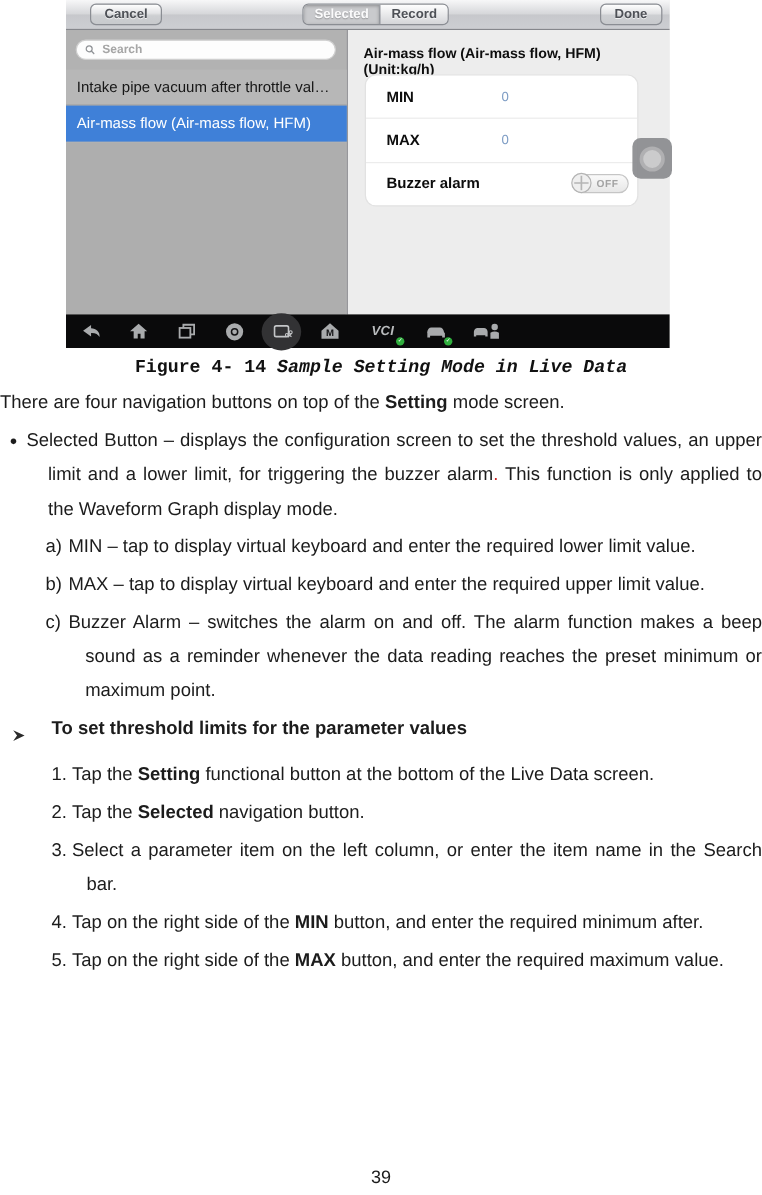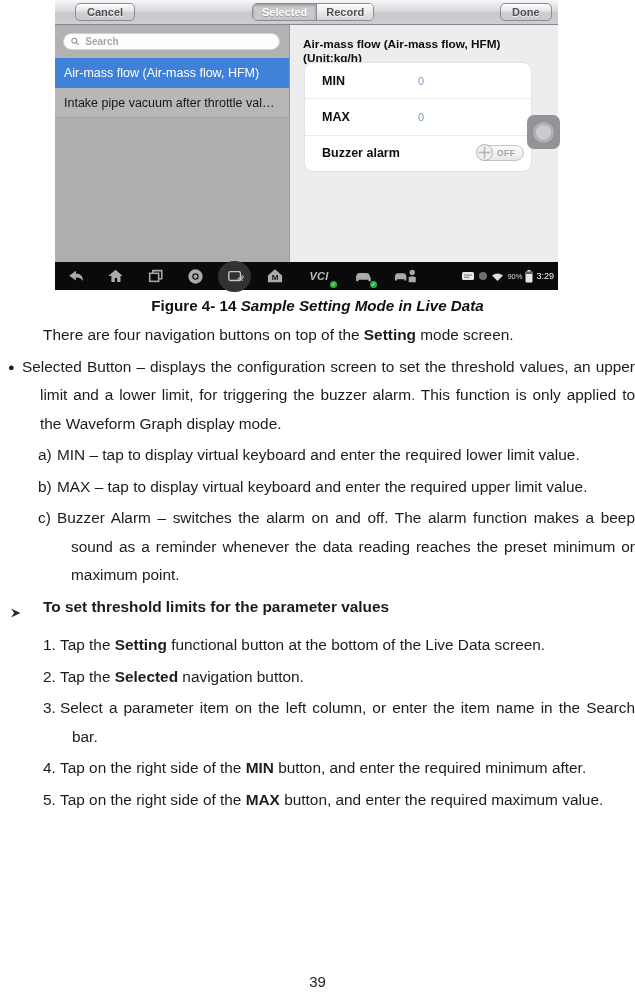--- a/index.html
+++ b/index.html
@@ -77,24 +77,24 @@
   .nav-left{display:flex;align-items:center;gap:20px;padding-left:10px;}
   .nav-ico{width:20px;height:19px;display:flex;align-items:center;justify-content:center;position:relative;}
   .hl-circle{position:absolute;left:-7px;top:-6px;width:33px;height:31px;border-radius:50%;background:#323234;}
   .vci-txt{font-size:11px;font-weight:900;font-style:italic;color:#b9bbbd;letter-spacing:.2px;position:relative;}
   .gdot{position:absolute;right:-4px;bottom:-2px;width:7px;height:7px;border-radius:50%;background:#2fae3d;
         display:flex;align-items:center;justify-content:center;color:#fff;font-size:5px;font-weight:bold;}
   .nav-right{position:absolute;right:4px;top:0;height:100%;display:flex;align-items:center;gap:3px;}
   .st-txt{font-size:7.5px;color:#d8d8d8;}
   .st-time{font-size:9px;color:#f2f2f2;}
   
-  .caption{margin-top:7px;text-align:center;font-size:15.2px;font-weight:bold;color:#111;}
+  .caption{margin-top:7px;text-align:center;font-size:15.2px;font-weight:bold;color:#111;font-family:Liberation Mono, monospace;}
   .caption .cap-it{font-style:italic;}
   .doc{margin-top:7px;font-size:15.4px;line-height:28.5px;color:#1c1c1c;}
-  .para{margin-top:3px;margin-left:43px;}
+  .para{margin-top:3px;}
   .li{display:flex;margin-top:3px;}
   .li .txt{flex:1;text-align:justify;}
   .mk{flex:none;}
   .bullet-li{padding-left:8px;}
   .bullet-li .mk{width:14px;font-size:11px;}
   .bullet-li .txt{padding-left:18px;text-indent:-18px;}
   .abc-li{padding-left:38px;}
   .abc-li .mk{width:19px;}
   .abc-li .txt{padding-left:14px;text-indent:-14px;}
   .arrow-li{padding-left:10px;margin-top:3px;}
@@ -125,22 +125,22 @@
     <div class="lpanel">
       <div class="search-wrap">
         <div class="search-pill">
           <svg width="9" height="9" viewBox="0 0 10 10">
             <circle cx="4" cy="4" r="3" fill="none" stroke="#8f9296" stroke-width="1.3"></circle>
             <line x1="6.2" y1="6.2" x2="9.2" y2="9.2" stroke="#8f9296" stroke-width="1.3"></line>
           </svg>
           <input readonly="" placeholder="Search" style="">
         </div>
       </div>
+      <div class="litem litem-plain">Intake pipe vacuum after throttle val…</div>
       <div class="litem litem-sel">Air-mass flow (Air-mass flow, HFM)</div>
-      <div class="litem litem-plain">Intake pipe vacuum after throttle val…</div>
       <div class="lrest"></div>
     </div>
 
     <div class="rpanel">
       <div class="rtitle">Air-mass flow (Air-mass flow, HFM)(Unit:kg/h)</div>
       <div class="card">
         <div class="crow">
           <span class="lab">MIN</span>
           <span class="val">0</span>
         </div>
@@ -219,40 +219,20 @@
         <span class="gdot">✓</span>
       </span>
       <span class="nav-ico" style="width:26px">
         <svg width="26" height="16" viewBox="0 0 28 18" fill="#a9abad">
           <path d="M1.5 9.5 q.6-3.5 3.5-3.5 h6 q2.8 0 3.4 3.5 v4.5 h-2.2 v-1.3 H3.7 v1.3 H1.5 z"></path>
           <circle cx="21" cy="5" r="3"></circle>
           <path d="M17 10.5 q4-2.3 8 0 V16 h-8 z"></path>
         </svg>
       </span>
     </div>
-    <div class="nav-right">
-      <svg width="14" height="12" viewBox="0 0 14 12">
-        <rect x="1" y="2" width="12" height="8" rx="1.5" fill="#e6e6e6"></rect>
-        <rect x="3" y="4.5" width="8" height="1.2" fill="#8a8a8a"></rect>
-        <rect x="3" y="6.8" width="5" height="1.2" fill="#8a8a8a"></rect>
-      </svg>
-      <svg width="10" height="10" viewBox="0 0 10 10">
-        <circle cx="5" cy="5" r="4" fill="#6e7073"></circle>
-      </svg>
-      <svg width="13" height="11" viewBox="0 0 14 12">
-        <path d="M7 11 L1 5 Q7 .3 13 5 z" fill="#dedede"></path>
-      </svg>
-      <span class="st-txt">90%</span>
-      <svg width="8" height="13" viewBox="0 0 8 13">
-        <rect x="2.5" y="0" width="3" height="1.6" fill="#e6e6e6"></rect>
-        <rect x="0.5" y="1.6" width="7" height="11" rx="1" fill="#e6e6e6"></rect>
-        <rect x="0.5" y="1.6" width="7" height="2.4" fill="#5d5f62"></rect>
-      </svg>
-      <span class="st-time">3:29</span>
-    </div>
   </div>
 </div>
 
 <div class="caption"><span>Figure 4- 14 </span><span class="cap-it">Sample Setting Mode in Live Data</span></div>
 
 <div class="doc">
 
   <div class="para"><span>There are four navigation buttons on top of the </span><b>Setting</b><span> mode screen.</span></div>
 
   <div class="li bullet-li">

